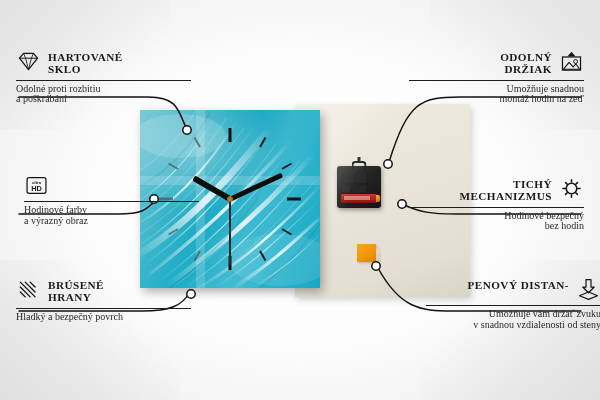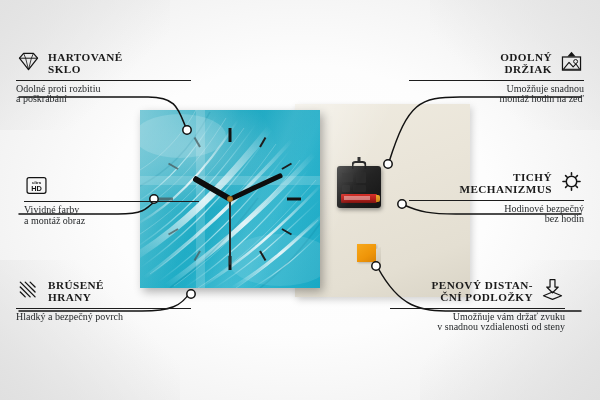--- a/index.html
+++ b/index.html
@@ -142,22 +142,22 @@
     font-size:10px; line-height:10.6px; color:#26292b;
   }
   .ico { width:25px; height:23px; flex:0 0 25px; }
   .ico svg { width:100%; height:100%; display:block; }
 
   
   #c-glass    { left:16px;  top:50px;  }
   #c-print    { left:16px;  top:174px;margin-left:8px; }
   #c-edges    { left:16px;  top:278px; }
   #c-holder   { left:409px; top:50px;  }
-  #c-mech     { left:409px; top:170px; }
-  #c-foam     { left:390px; top:278px; }
+  #c-mech     { left:409px; top:177px; }
+  #c-foam     { left:426px; top:278px; }
 </style>
 </head>
 <body>
 
 <div id="stage">
 
   <div class="vig tl"></div>
   <div class="vig tr"></div>
   <div class="vig bl"></div>
   <div class="vig br"></div>
@@ -315,22 +315,22 @@
       <span class="ico">
         <svg viewBox="0 0 30 28">
           <rect x="3.5" y="4.5" width="23" height="19" rx="2.5" fill="none" stroke="#141414" stroke-width="1.5"></rect>
           <text x="15" y="12.6" text-anchor="middle" font-family="Liberation Sans, sans-serif" font-size="5" font-weight="bold" fill="#141414">ultra</text>
           <text x="15" y="21" text-anchor="middle" font-family="Liberation Sans, sans-serif" font-size="9" font-weight="bold" fill="#141414">HD</text>
         </svg>
       </span>
     </div>
     <div class="co-rule"></div>
     <div class="co-desc">
-      <span>Vividné farby</span><br>
-      <span>a montáž obraz</span>
+      <span>Hodinové farby</span><br>
+      <span>a výrazný obraz</span>
     </div>
   </div>
 
   <div class="callout right" id="c-holder">
     <div class="co-head">
       <span class="ico">
         <svg viewBox="0 0 30 28">
           <path d="M15,2 L20,8 H10 Z" fill="#141414"></path>
           <rect x="4" y="8.5" width="22" height="16" fill="none" stroke="#141414" stroke-width="1.5"></rect>
           <circle cx="20" cy="14" r="2.4" fill="none" stroke="#141414" stroke-width="1.2"></circle>
@@ -400,21 +400,20 @@
   <div class="callout right" id="c-foam">
     <div class="co-head">
       <span class="ico">
         <svg viewBox="0 0 30 28">
           <path d="M12,2 H18 V11 H22 L15,18 L8,11 H12 Z" fill="none" stroke="#141414" stroke-width="1.5" stroke-linejoin="round"></path>
           <path d="M15,17 L26,21.5 L15,26 L4,21.5 Z" fill="none" stroke="#141414" stroke-width="1.4" stroke-linejoin="round"></path>
         </svg>
       </span>
       <span class="co-title">
         <span>PENOVÝ DISTAN-</span><br>
-        <span>ČNÍ PODLOŽKY</span>
       </span>
     </div>
     <div class="co-rule"></div>
     <div class="co-desc">
       <span>Umožňuje vám držať zvuku</span><br>
       <span>v snadnou vzdialenosti od steny</span>
     </div>
   </div>
 
 </div>

